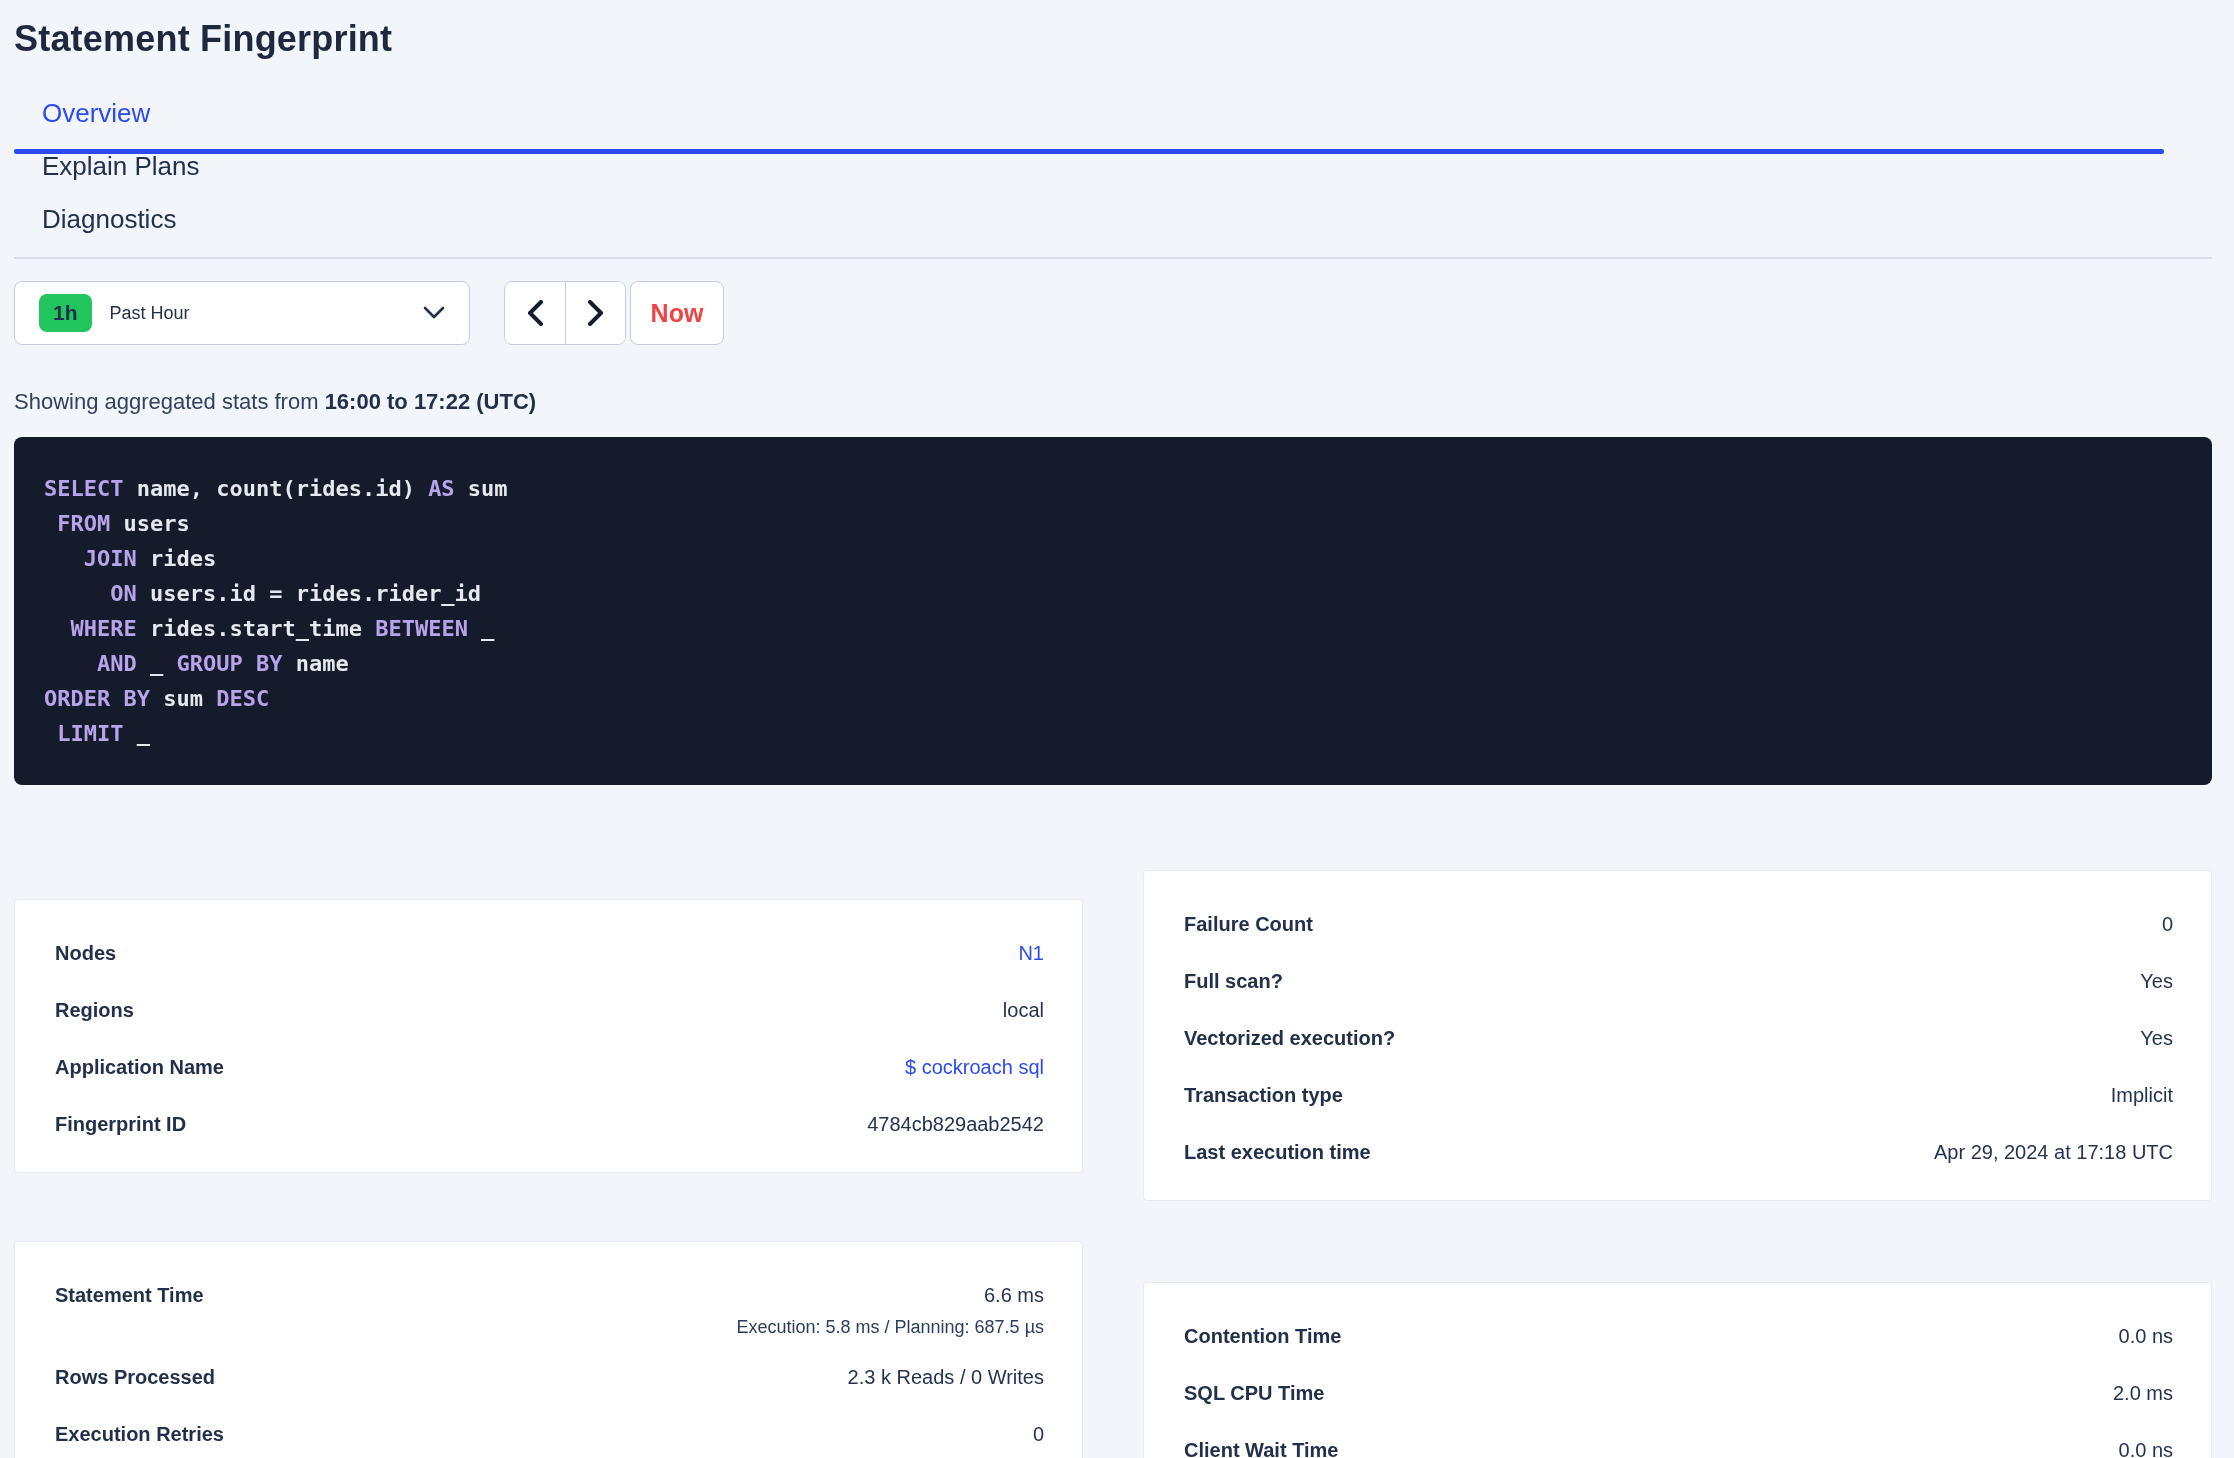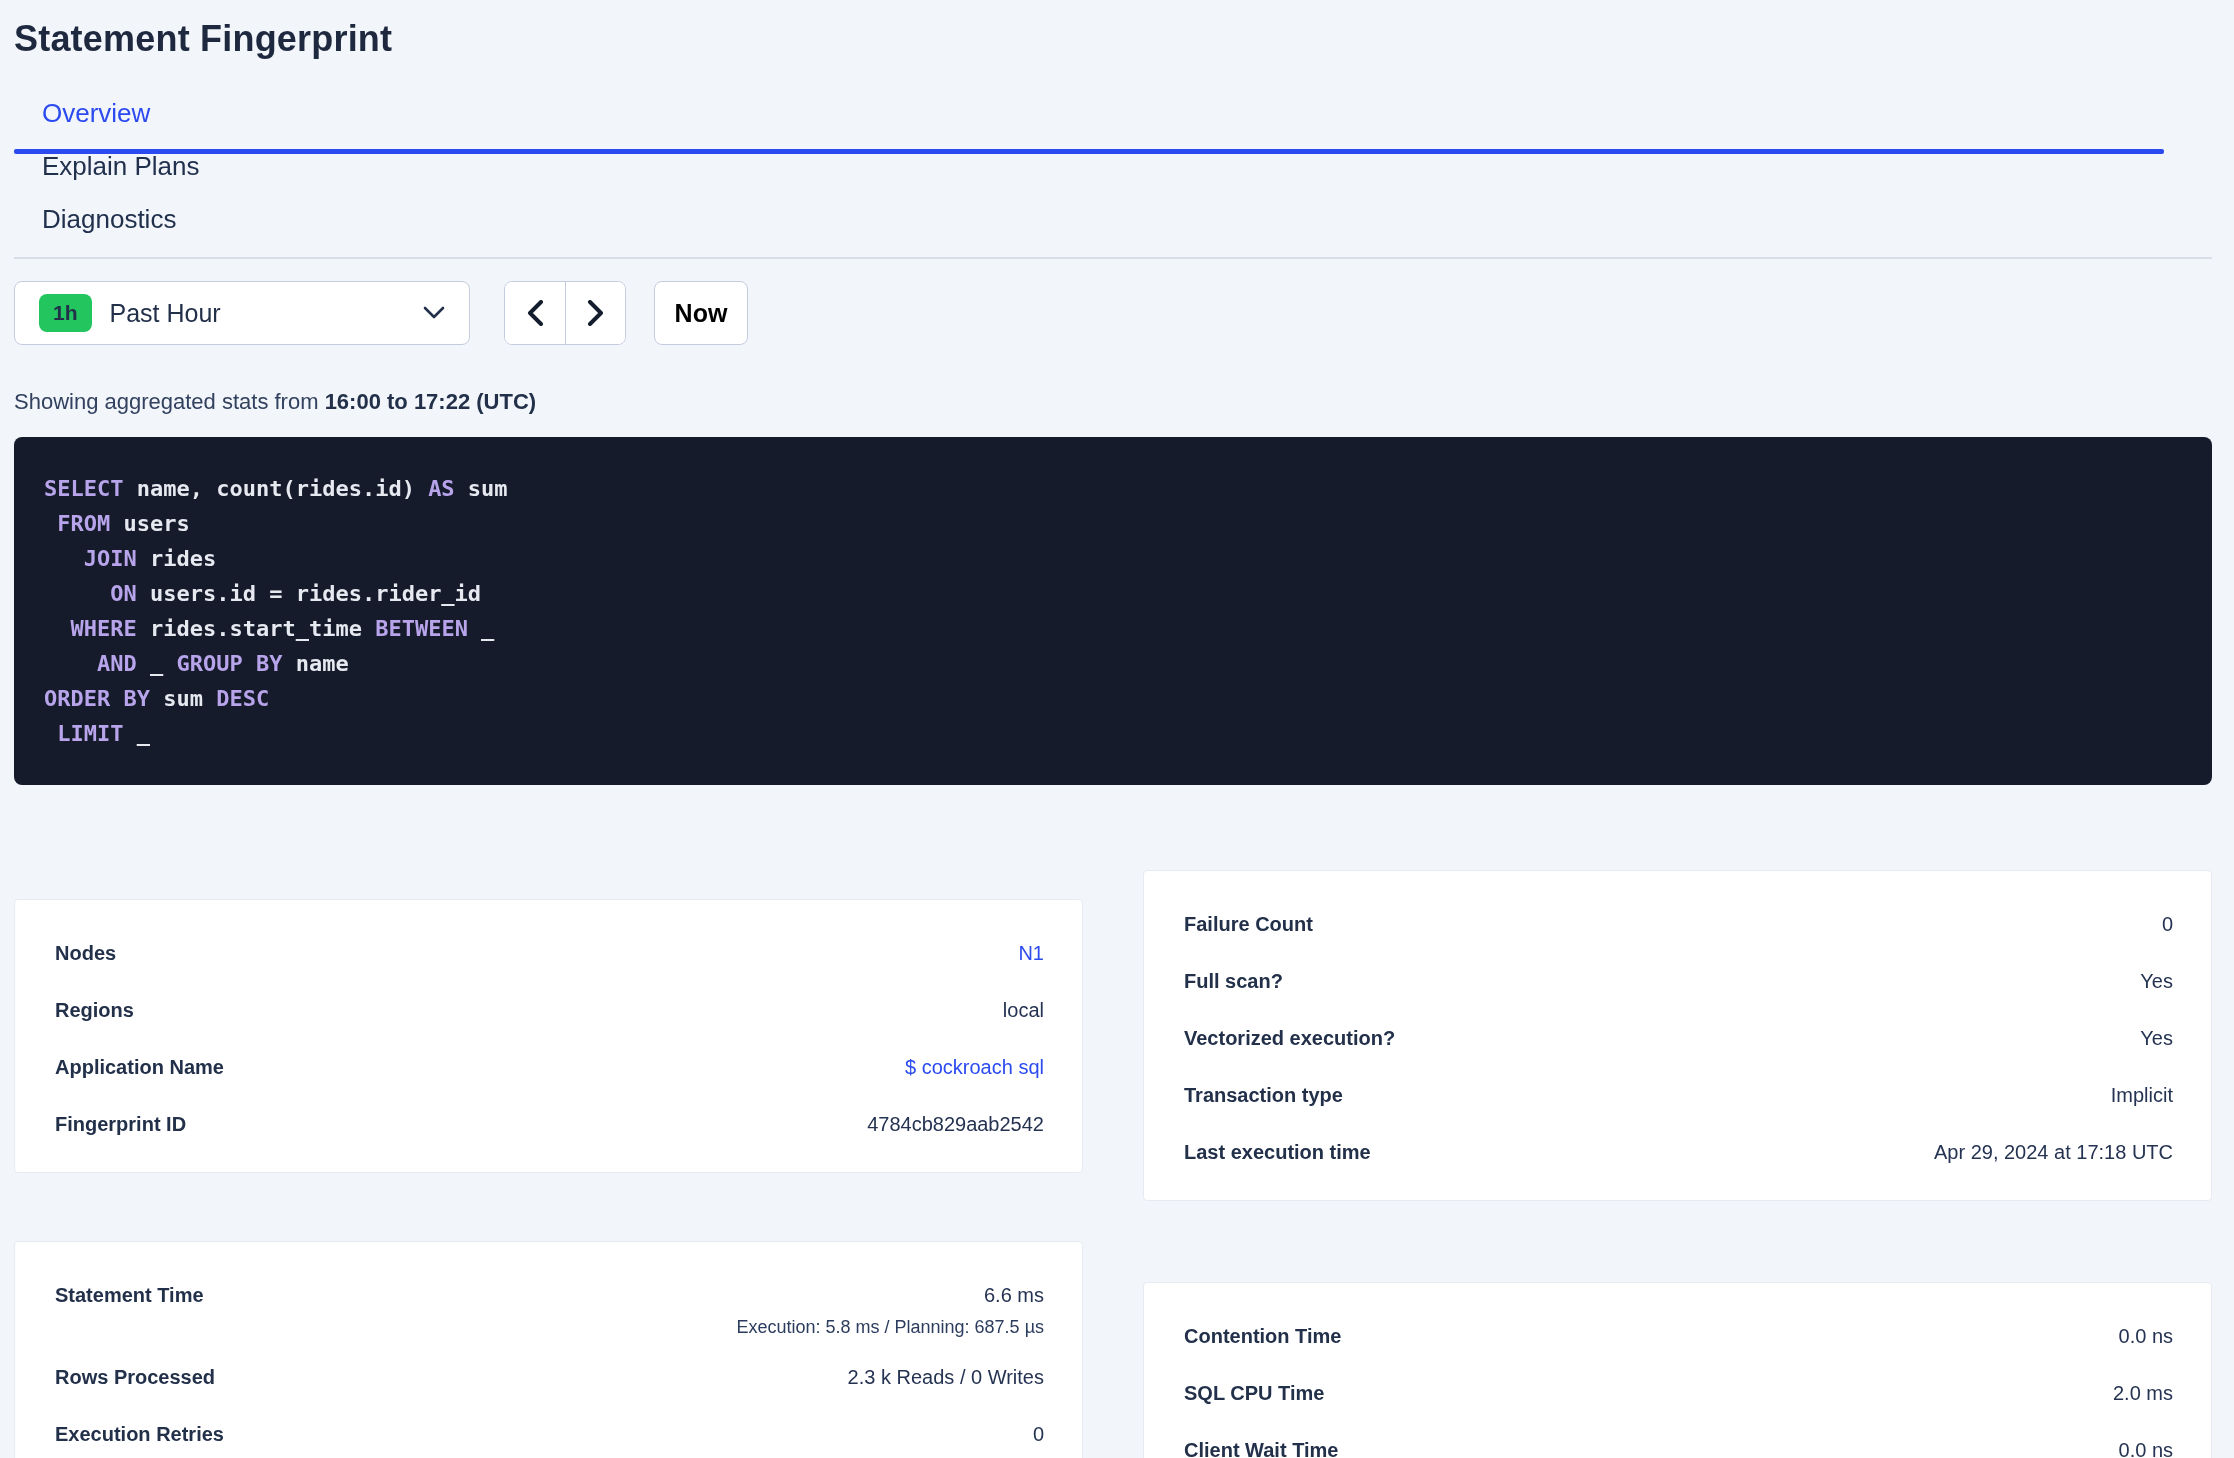--- a/index.html
+++ b/index.html
@@ -18,30 +18,30 @@
   .tab.active { color:var(--accent); }
   .tab.active::after { content:""; position:absolute; left:0; right:0; bottom:-3px;
          height:5px; background:var(--accent); border-radius:2px; }
 
   
   .controls { margin-top:22px; display:flex; align-items:stretch; }
   .dropdown { width:456px; height:64px; background:#fff; border:1px solid #c6cce0;
       border-radius:8px; display:flex; align-items:center; padding:0 24px 0 24px; cursor:pointer; }
   .range-badge { background:#22c55e; color:#22304a; font-weight:700; font-size:21px;
       border-radius:8px; padding:7px 14px; }
-  .range-label { font-size:25px; margin-left:18px; color:#22304a; }
+  .range-label { font-size:18px; margin-left:18px; color:#22304a; }
   .dd-spacer { flex:1; }
   .btn-group { display:flex; margin-left:34px; border:1px solid #c6cce0; border-radius:8px;
       background:#fff; overflow:hidden; }
   .arrow-btn { width:60px; height:62px; display:flex; align-items:center; justify-content:center;
       cursor:pointer; background:#fff; }
   .arrow-btn + .arrow-btn { border-left:1px solid #c6cce0; }
-  .now-btn { margin-left:28px; width:94px; height:64px; background:#fff; border:1px solid #c6cce0;
+  .now-btn { margin-left:4px; width:94px; height:64px; background:#fff; border:1px solid #c6cce0;
       border-radius:8px; display:flex; align-items:center; justify-content:center;
-      font-size:25px; font-weight:700; color:#000000; cursor:pointer; }
+      font-size:25px; font-weight:700; color:#ef4444; cursor:pointer; }
 
   
   .caption { margin-top:44px; font-size:22px; color:#31415f; }
   .caption b { color:#22304a; font-weight:700; }
 
   
   .sqlbox { margin-top:22px; background:var(--sql-bg); border-radius:8px;
       padding:34px 30px; }
   .sql-line { font-family:"DejaVu Sans Mono","Liberation Mono",monospace;
       font-size:22px; font-weight:700; line-height:35px; white-space:pre; color:var(--sql-plain); }

